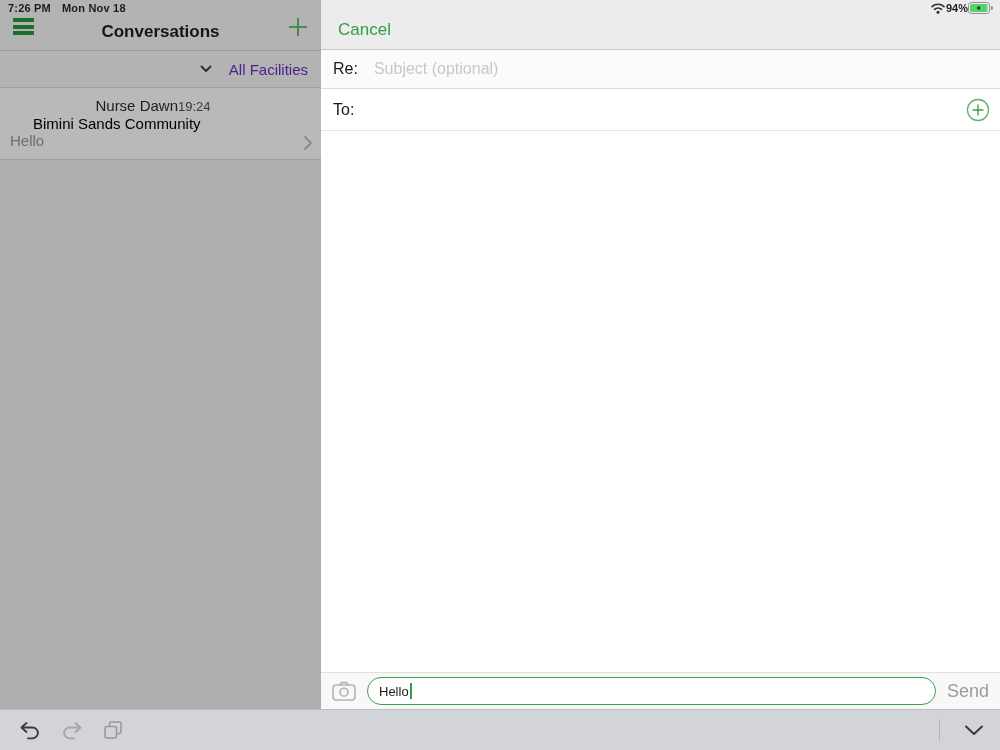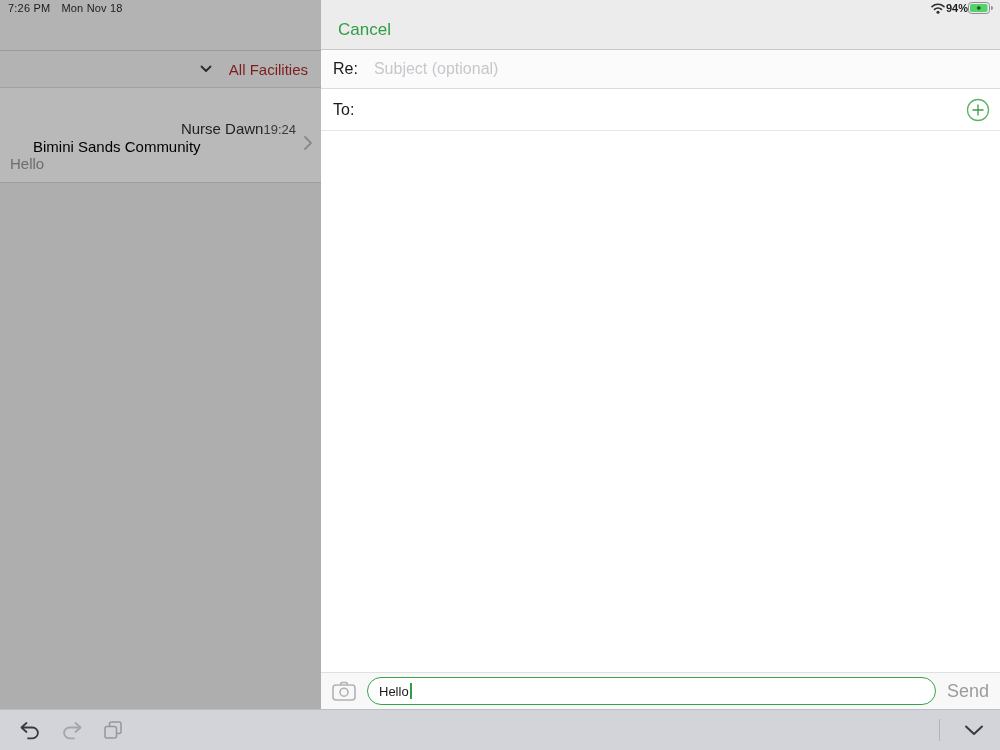--- a/index.html
+++ b/index.html
@@ -3,34 +3,34 @@
 <meta charset="utf-8">
 <style>
   * { margin: 0; padding: 0; box-sizing: border-box; }
   html, body { width: 1000px; height: 750px; }
   body { font-family: "Liberation Sans", sans-serif; background: #000; }
   .screen { position: relative; width: 1000px; height: 750px; overflow: hidden; background: #fff; }
 
   
   .sidebar { position: absolute; left: 0; top: 0; width: 321px; height: 709px; background: #aeaeae; }
   .side-header { height: 51px; background: #b3b3b3; border-bottom: 1px solid #9a9a9a; position: relative; }
-  .status-left { position: absolute; top: 2px; left: 8px; font-size: 11px; font-weight: 400; color: #1c1c1e; letter-spacing: .2px; }
+  .status-left { position: absolute; top: 2px; left: 8px; font-size: 11px; font-weight: 700; color: #1c1c1e; letter-spacing: .2px; }
   .status-left span { margin-right: 11px; }
   .side-nav { position: absolute; left: 0; right: 0; bottom: 0; height: 36px; display: flex; align-items: center; }
   .hamburger { position: absolute; left: 13px; top: 4px; width: 21px; height: 17px; display: flex; flex-direction: column; justify-content: space-between; cursor: pointer; }
   .hamburger i { display: block; height: 4px; background: #1d6e28; border-radius: 0.5px; }
   .side-title { flex: 1; text-align: center; font-size: 17px; font-weight: 700; color: #161616; }
   .side-plus { position: absolute; right: 13px; top: 3px; width: 20px; height: 20px; cursor: pointer; }
 
   .facilities-row { height: 37px; background: #b3b3b3; border-bottom: 1px solid #a0a0a0; display: flex; align-items: center; justify-content: flex-end; padding-right: 13px; cursor: pointer; }
-  .facilities-row .label { font-size: 15px; color: #7f1d1d; margin-left: 17px; }
+  .facilities-row .label { font-size: 15px; color: #4c1d95; margin-left: 17px; }
 
   .conv-item { position: relative; background: #b9b9b9; border-bottom: 1px solid #9e9e9e; padding: 9px 10px 10px 10px; cursor: pointer; }
   .conv-line { font-size: 15px; line-height: 17px; color: #1f1f1f; white-space: nowrap; }
-  .conv-top { display: flex; justify-content: flex-end; align-items: baseline; padding-right: 15px; margin-top: 23px; }
+  .conv-top { display: flex; justify-content: center; align-items: baseline; padding-right: 15px; }
   .conv-time { font-size: 13px; color: #3a3a3a; }
   .conv-subject .bold { font-weight: 700; color: #121212; }
   .conv-facility { padding-left: 23px; color: #000000; }
   .conv-preview { color: #6d6d6d; }
   .conv-chevron { position: absolute; right: 9px; top: 48px; }
 
   
   .compose { position: absolute; left: 321px; top: 0; width: 679px; height: 709px; background: #fff; display: flex; flex-direction: column; }
   .compose-header { height: 50px; background: #ececec; border-bottom: 1px solid #c8c8c8; position: relative; flex: none; }
   .status-right { position: absolute; top: 2px; right: 7px; display: flex; align-items: center; }
@@ -64,20 +64,31 @@
 </style>
 </head>
 <body>
 
 <div class="screen">
 
   <aside class="sidebar">
     <div class="side-header">
       <div class="status-left">
         <span>7:26 PM</span><span>Mon Nov 18</span>
+      </div>
+      <div class="side-nav">
+        <div class="hamburger">
+            <i></i>
+            <i></i>
+            <i></i>
+          </div>
+        <div class="side-title">Conversations</div>
+        <svg class="side-plus" viewBox="0 0 20 20">
+          <path d="M10 1 V19 M1 10 H19" stroke="#2e7d36" stroke-width="1.6" fill="none"></path>
+        </svg>
       </div>
     </div>
 
     <div class="facilities-row">
       <svg width="12" height="8" viewBox="0 0 12 8">
         <path d="M1.5 1.5 L6 6 L10.5 1.5" stroke="#2b2b2b" stroke-width="1.8" fill="none" stroke-linecap="round" stroke-linejoin="round"></path>
       </svg>
       <span class="label">All Facilities</span>
     </div>
 

